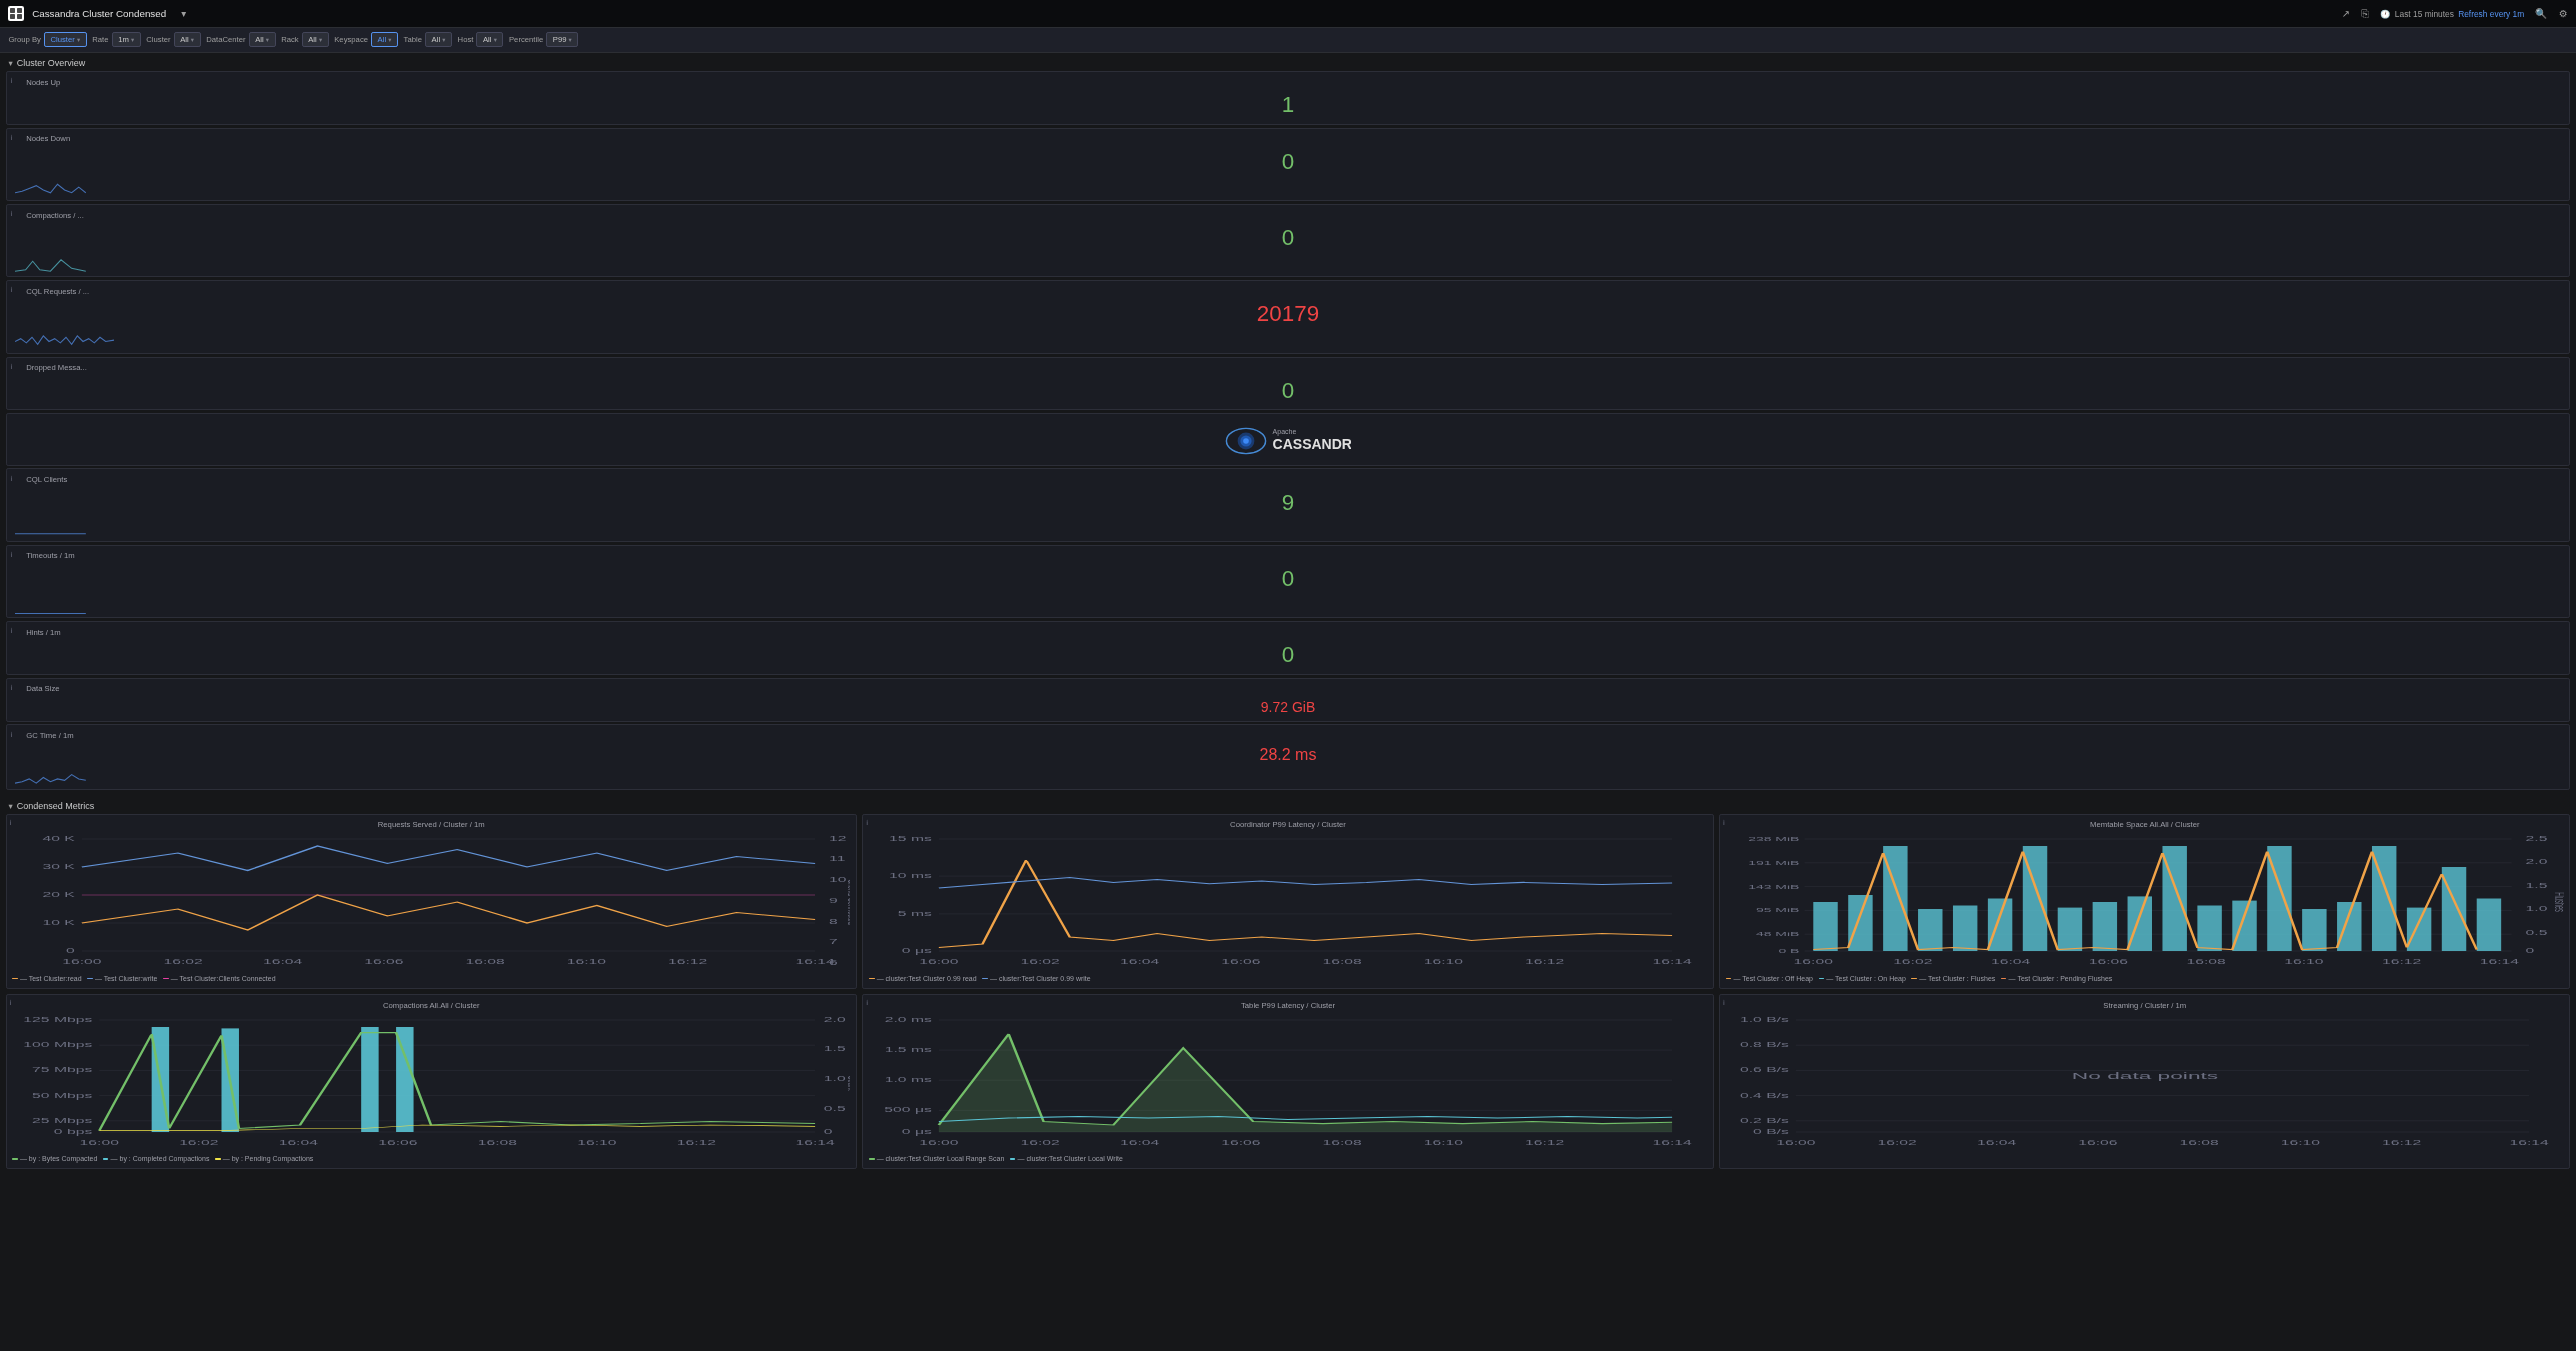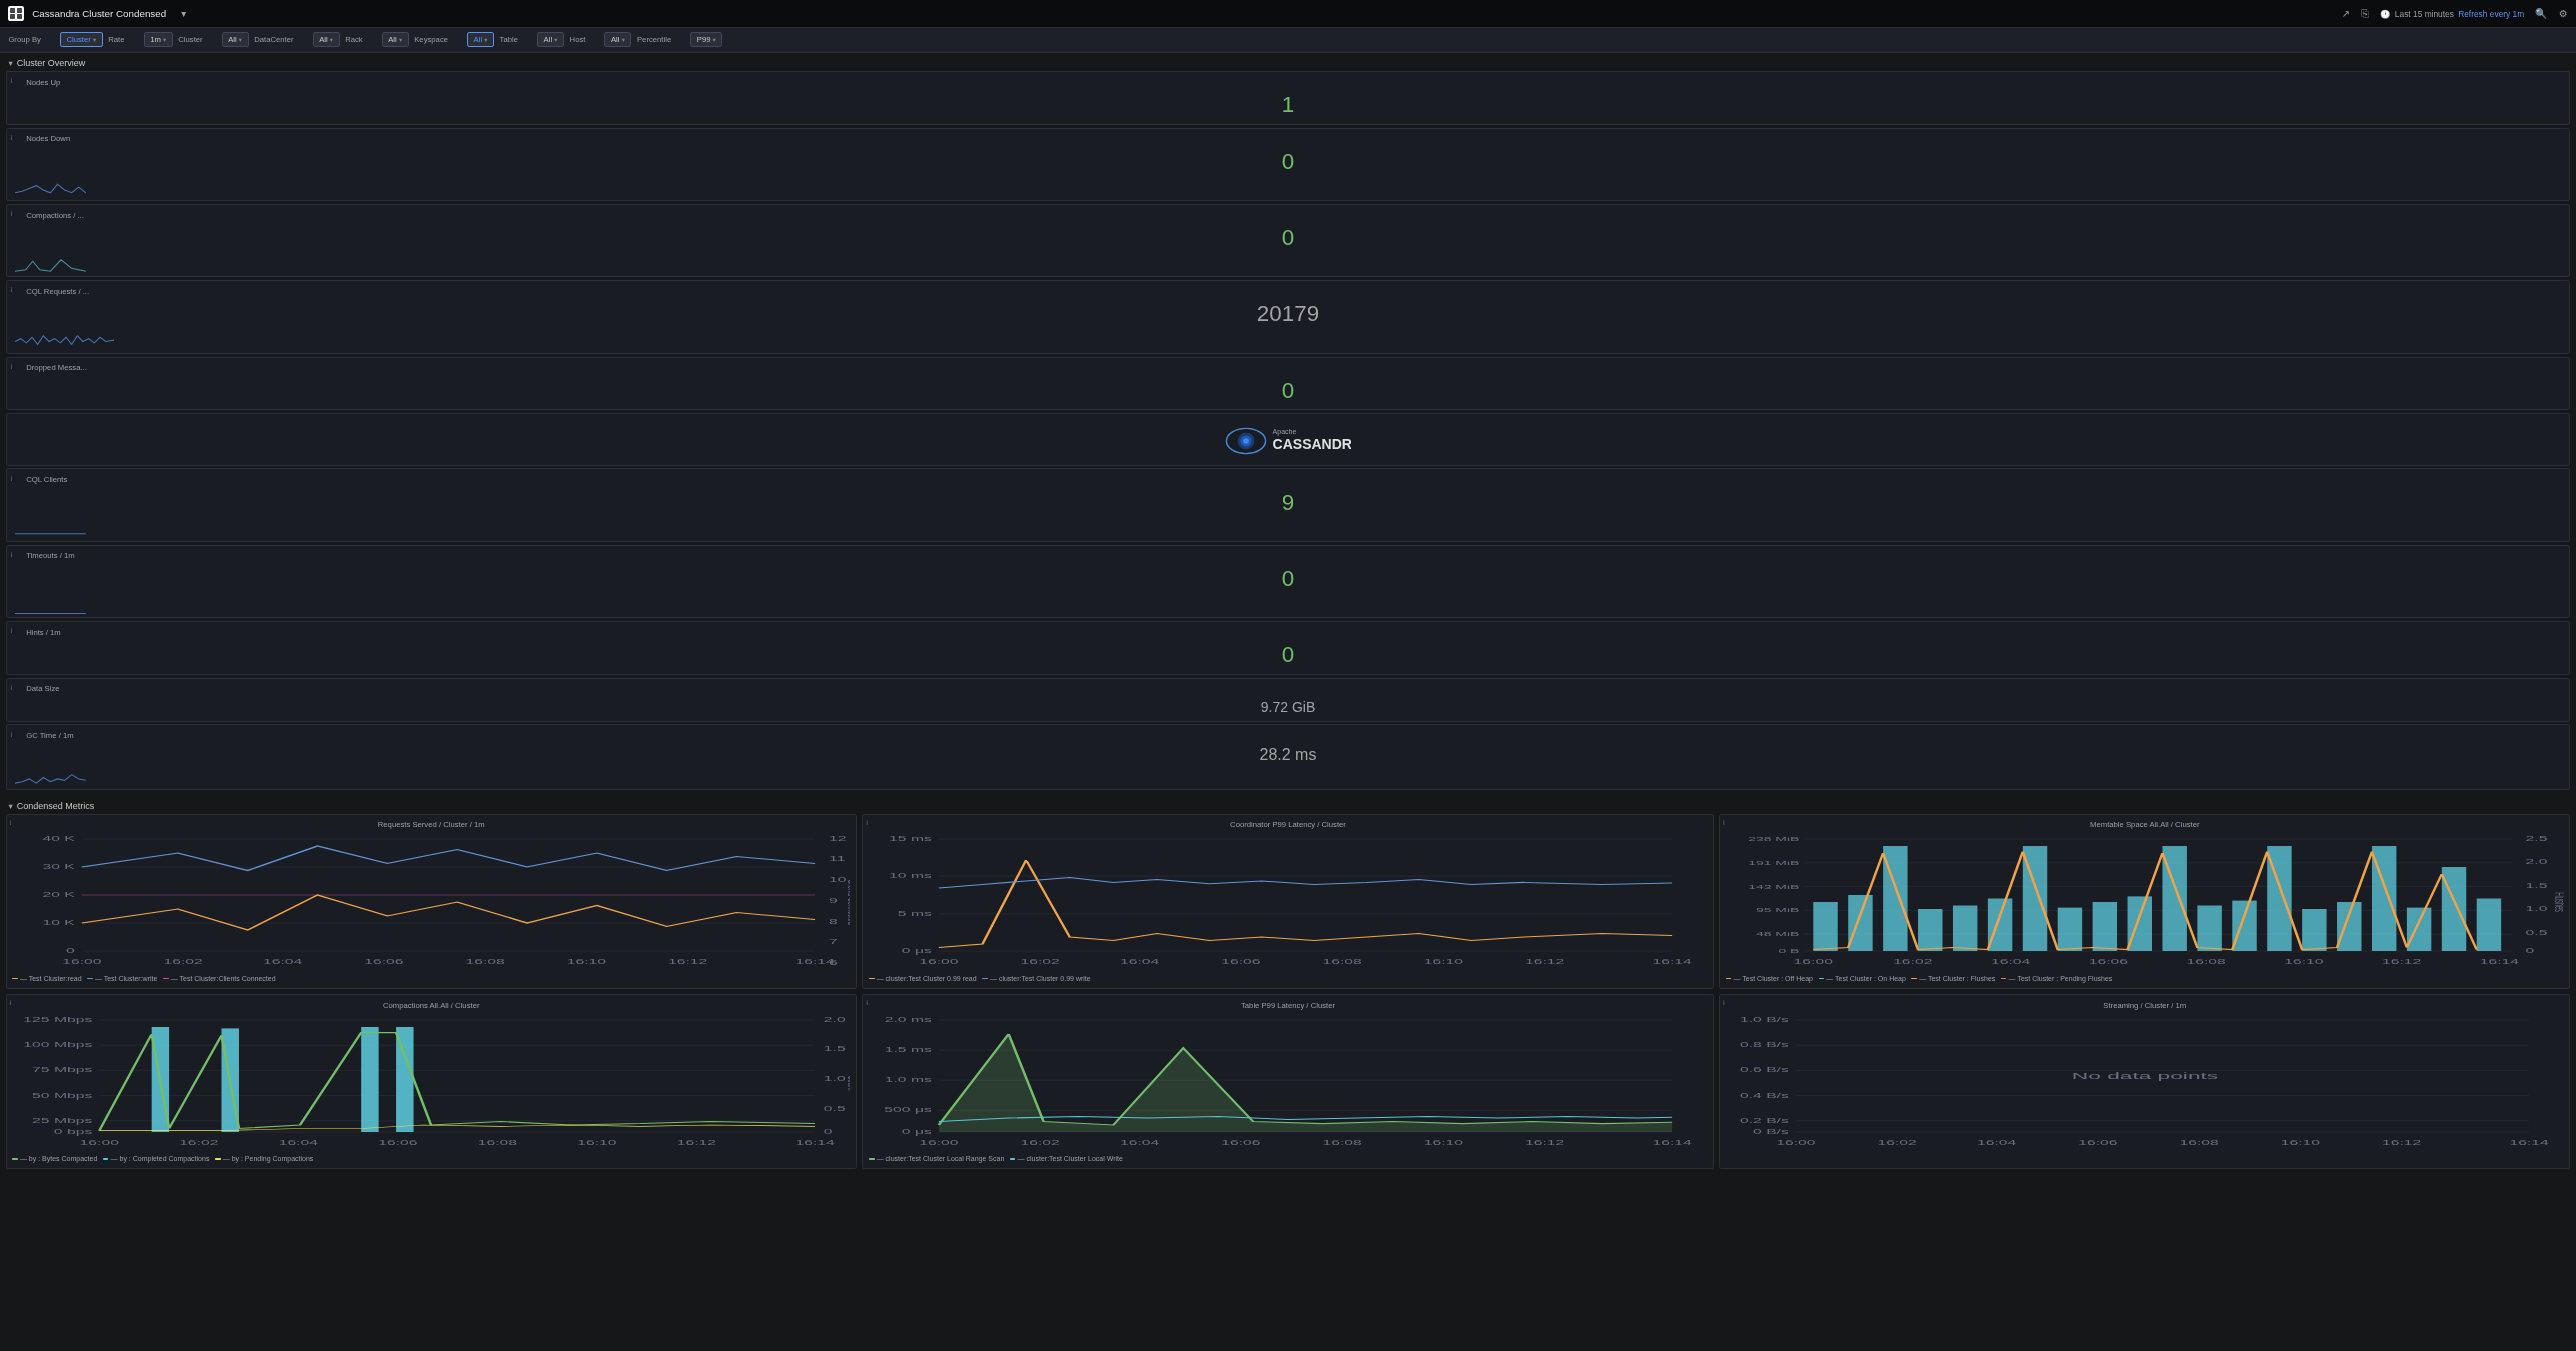--- a/index.html
+++ b/index.html
@@ -59,21 +59,21 @@
       display: flex;
       align-items: center;
       padding: 4.2px 8.4px;
       gap: 5.6px;
       border-bottom: 0.7px solid #2c2e33;
       flex-wrap: wrap;
     }
     .filter-group {
       display: flex;
       align-items: center;
-      gap: 19px;
+      gap: 3px;
     }
     .filter-label {
       color: #9e9e9e;
       font-size: 7.7px;
     }
     .filter-btn {
       background: #2c2f38;
       border: 0.7px solid #44465a;
       border-radius: 2.1px;
       color: #c8c8c8;
@@ -131,21 +131,21 @@
       margin-left: 11.2px;
       margin-bottom: 2.8px;
     }
     .stat-tile-value {
       font-size: 22.4px;
       font-weight: 300;
       text-align: center;
       padding: 2.8px 0;
     }
     .stat-green { color: #73bf69; }
-    .stat-white { color: #a3a3a3; }
+    .stat-white { color: #ef4444; }
     .stat-tile-spark {
       height: 17px;
       margin-top: 2.8px;
       opacity: 0.7;
     }
 
     
     .charts-section {
       padding: 0 5.6px 5.6px;
       background: #161719;

